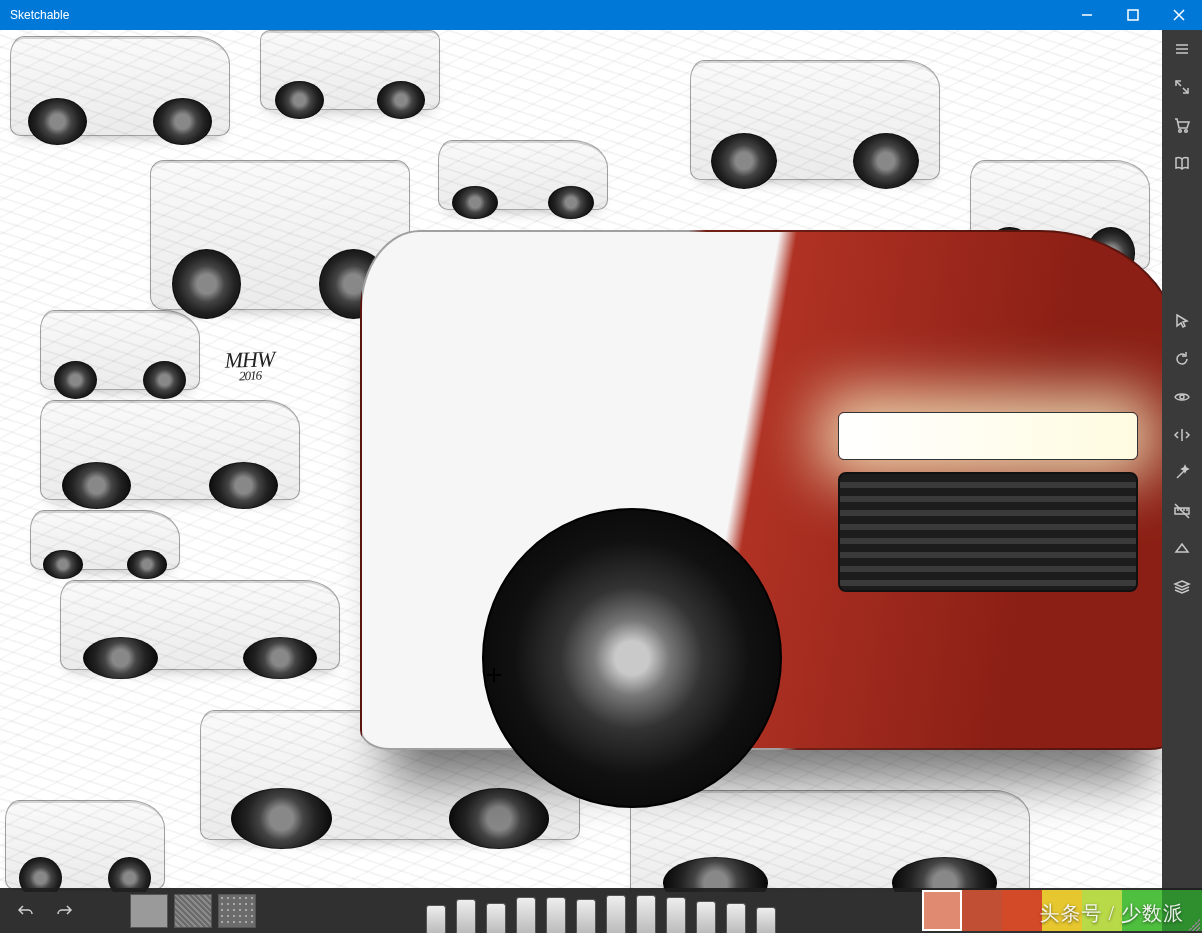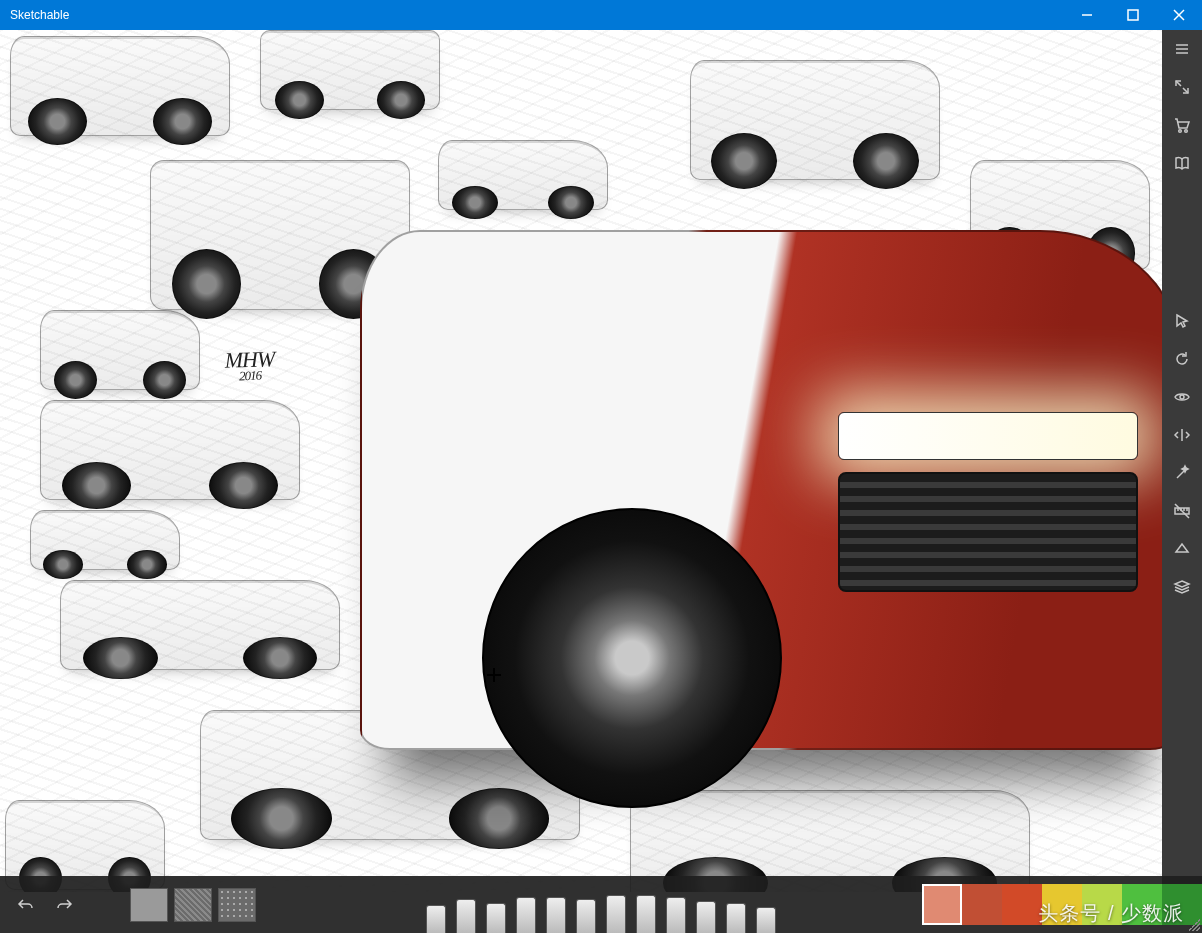--- a/index.html
+++ b/index.html
@@ -132,24 +132,25 @@
 .rtool {
   width: 40px; height: 38px;
   display:flex; align-items:center; justify-content:center;
   color:#c8c8c8;
 }
 .rspacer { flex: 0 0 120px; }
 
 .bottom-toolbar {
   position:absolute;
   left:0; right:0; bottom:0;
-  height:57px;
+  height:45px;
   background: rgba(30,30,30,.92);
   display:flex;
   align-items:center;
+  font-family:Liberation Serif, serif;
 }
 .undo-redo { display:flex; gap:2px; padding:0 8px; }
 .bt-btn {
   width:36px; height:36px;
   display:flex; align-items:center; justify-content:center;
   color:#cfcfcf;
 }
 .patterns { display:flex; gap:6px; margin-left:40px; }
 .pat {
   width:38px; height:34px;

